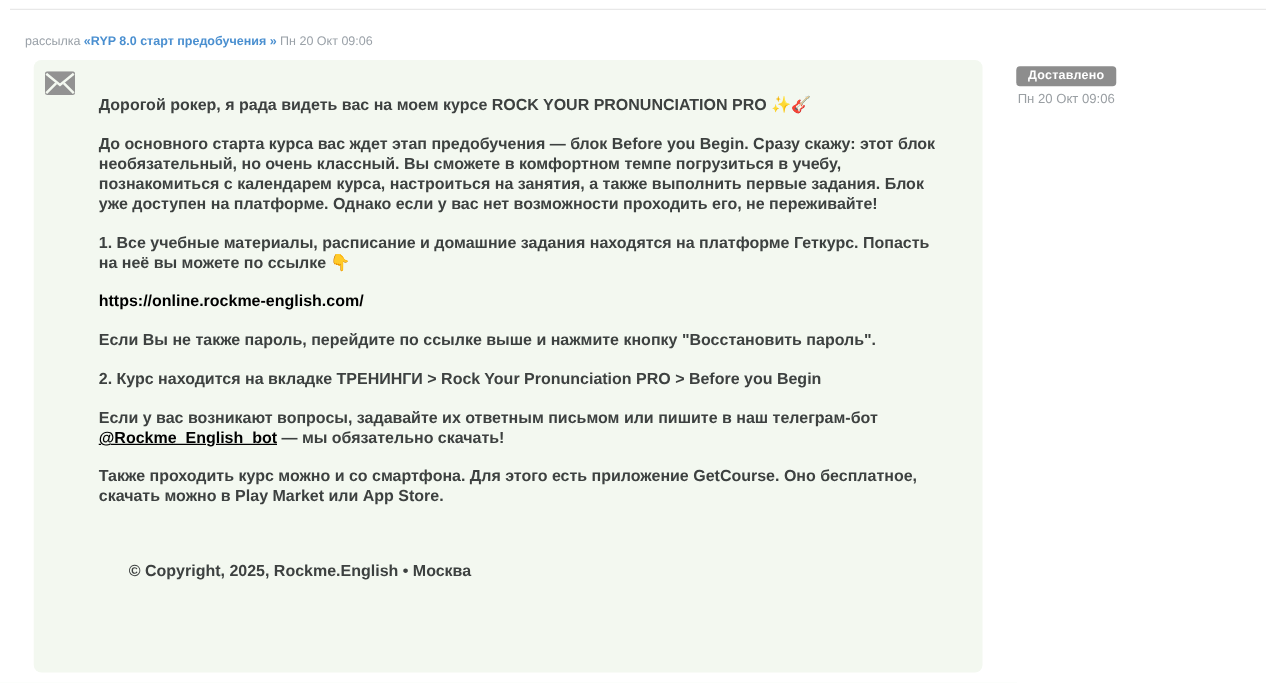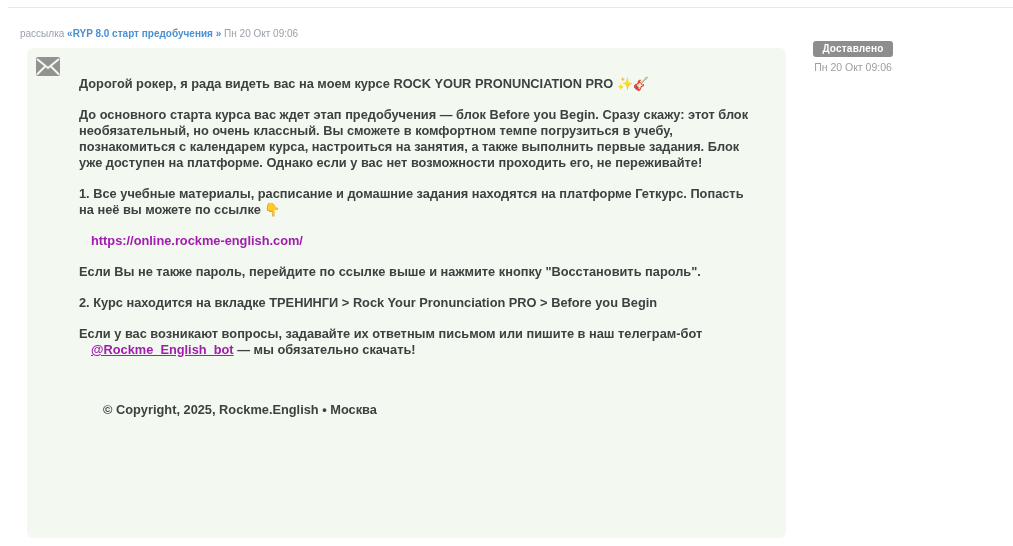--- a/index.html
+++ b/index.html
@@ -29,32 +29,32 @@
   }
 
   .content {
     position: absolute; left: 52px; top: 28px; width: 670px; font-weight: bold;
   }
   .content p {
     font-size: 12.8px; line-height: 16px; color: #3d4140;
     margin: 0 0 15px 0;
   }
   .content a.body-link {
-    color: #a21caf; text-decoration: none; margin-left: 12px;
+    color: #000000; text-decoration: none;
   }
   .content a.body-link.u { text-decoration: underline; }
   .emoji { font-size: 13px; }
 
   .footer {
     margin-top: 44px;
     font-size: 12.8px; line-height: 16px; color: #3d4140; margin-left: 24px;
   }
 
   .status {
-    position: absolute; left: 806px; top: 38px; width: 94px; text-align: center;
+    position: absolute; left: 806px; top: 50px; width: 94px; text-align: center;
   }
   .badge {
     display: inline-block;
     background: #8d8d8d; color: #ffffff;
     font-size: 10px; font-weight: bold;
     padding: 2px 9px 3px 9px; border-radius: 3px;
     letter-spacing: 0.2px;
   }
   .status-date {
     margin-top: 4px; font-size: 10.5px; color: #9a9fa3; white-space: nowrap;
@@ -81,20 +81,21 @@
   </span>
   <div class="content">
     <div>
         <p><span class="">Дорогой рокер, я рада видеть вас на моем курсе ROCK YOUR PRONUNCIATION PRO </span><span class="emoji">✨🎸</span></p>
         <p><span class="">До основного старта курса вас ждет этап предобучения — блок Before you Begin. Сразу скажу: этот блок необязательный, но очень классный. Вы сможете в комфортном темпе погрузиться в учебу, познакомиться с календарем курса, настроиться на занятия, а также выполнить первые задания. Блок уже доступен на платформе. Однако если у вас нет возможности проходить его, не переживайте!</span></p>
         <p><span class="">1. Все учебные материалы, расписание и домашние задания находятся на платформе Геткурс. Попасть на неё вы можете по ссылке </span><span class="emoji">👇</span></p>
         <p><a href="#" class="body-link">https://online.rockme-english.com/</a></p>
         <p><span class="">Если Вы не также пароль, перейдите по ссылке выше и нажмите кнопку "Восстановить пароль".</span></p>
         <p><span class="">2. Курс находится на вкладке ТРЕНИНГИ &gt; Rock Your Pronunciation PRO &gt; Before you Begin</span></p>
         <p><span class="">Если у вас возникают вопросы, задавайте их ответным письмом или пишите в наш телеграм-бот </span><a href="#" class="body-link u">@Rockme_English_bot</a><span class=""> — мы обязательно скачать!</span></p>
+        <p><span class="">Также проходить курс можно и со смартфона. Для этого есть приложение GetCourse. Оно бесплатное, скачать можно в Play Market или App Store.</span></p>
       </div>
     <div class="footer">© Copyright, 2025, Rockme.English • Москва</div>
   </div>
 </div>
 
 <div class="status">
   <span class="badge">Доставлено</span>
   <div class="status-date">Пн 20 Окт 09:06</div>
 </div>
 

